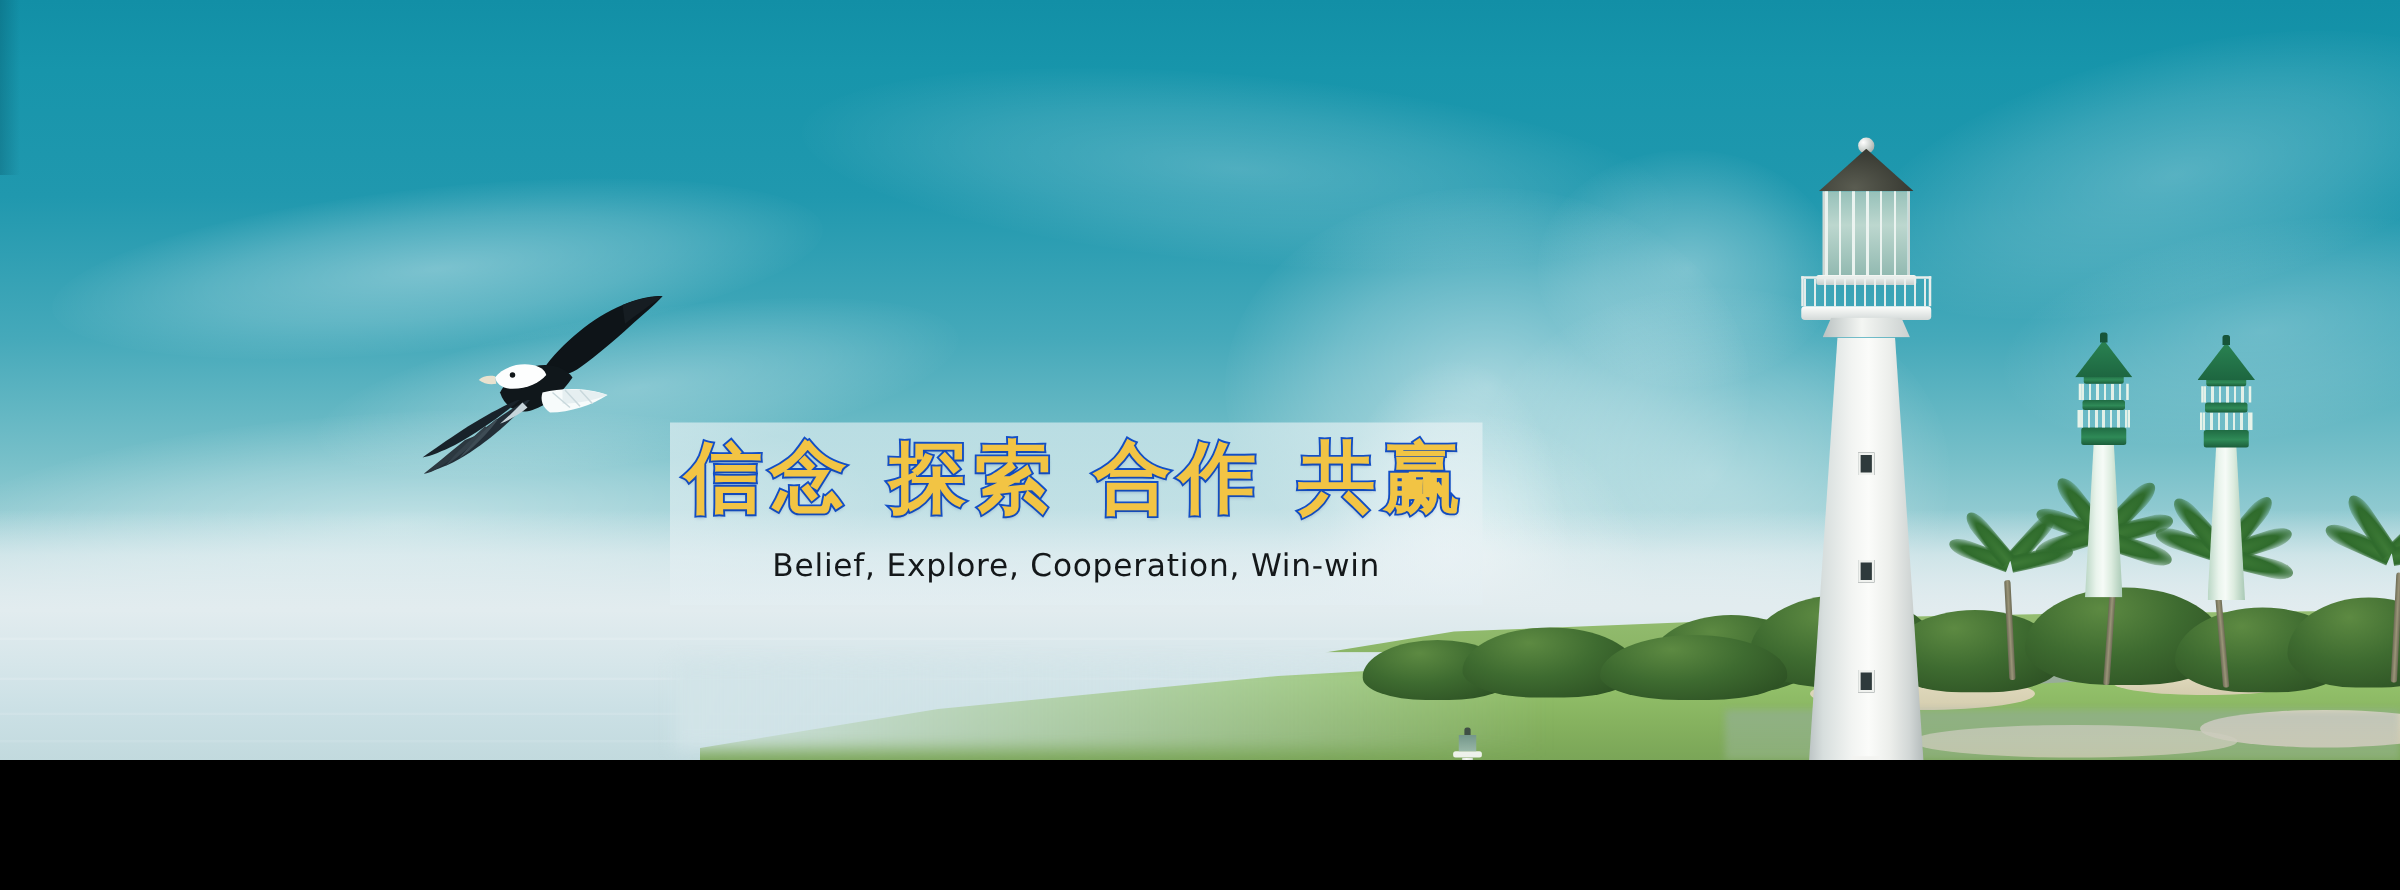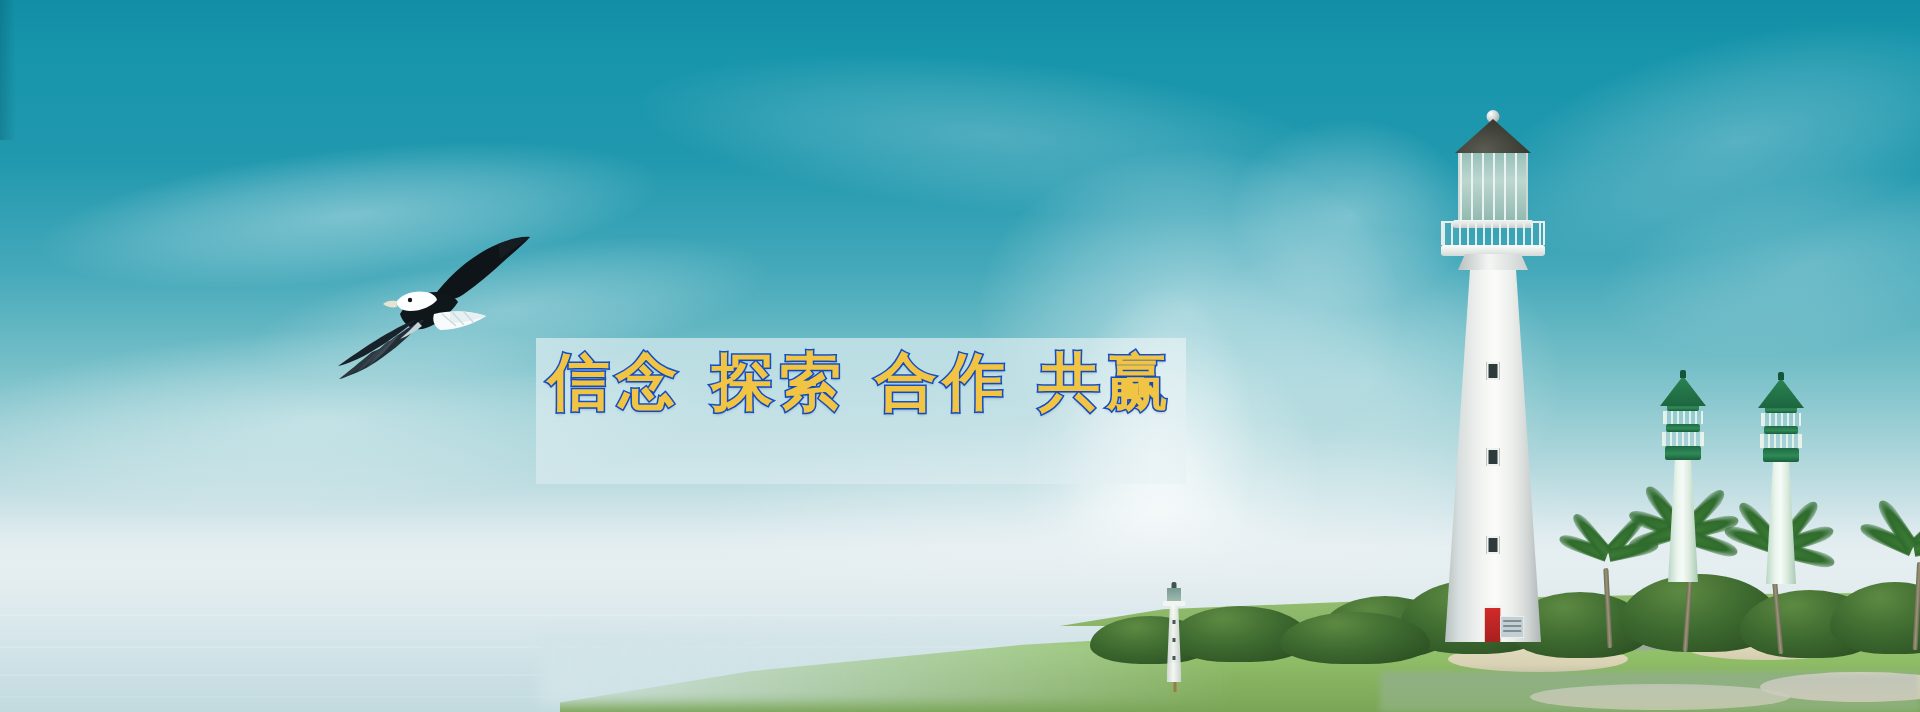--- a/index.html
+++ b/index.html
@@ -4,21 +4,21 @@
 <title>Banner</title>
 <style>
   html, body {
     margin: 0;
     padding: 0;
     background: #000;
   }
   #stage {
     position: relative;
     width: 1920px;
-    height: 712px;
+    height: 608px;
     overflow: hidden;
     font-family: "Liberation Sans", "DejaVu Sans", sans-serif;
     background: #1a96ad;
   }
 
   
   .sky {
     position: absolute;
     left: 0; top: 0;
     width: 1920px;
@@ -576,15 +576,16 @@
     <div class="lh-door"></div>
     <div class="lh-plaque">
         <i></i>
         <i></i>
         <i></i>
       </div>
   </div>
 
   <div id="text-banner">
     <div id="headline">信念 探索 合作 共赢</div>
+    <div id="subhead">Belief,  Explore,  Cooperation,  Win-win</div>
   </div>
 
 </div>
 
 </body></html>

